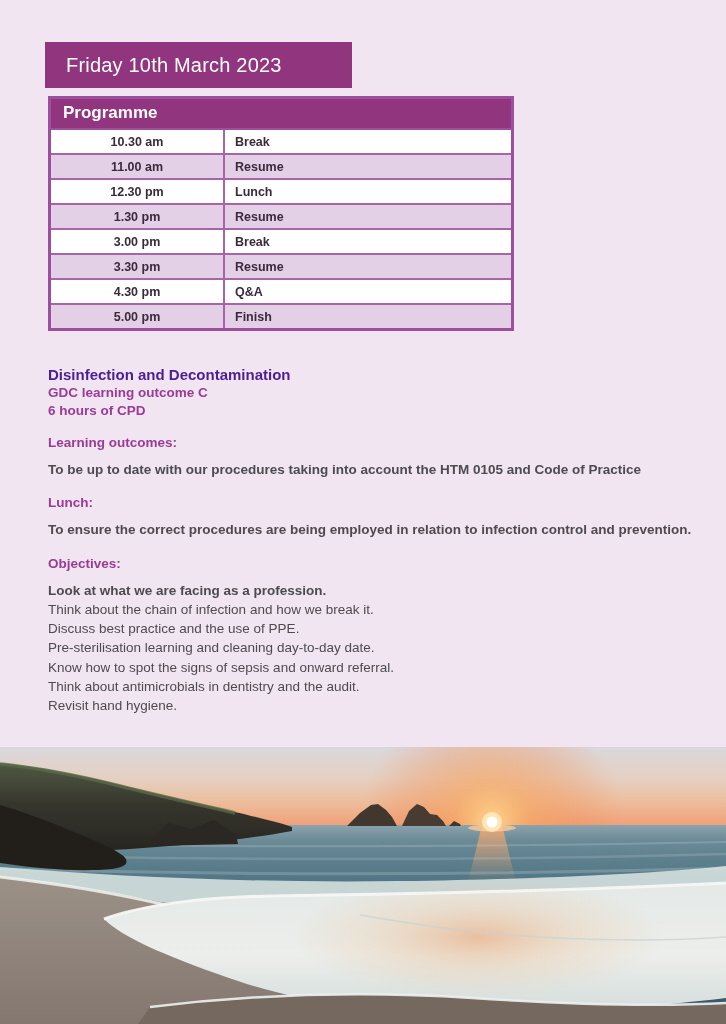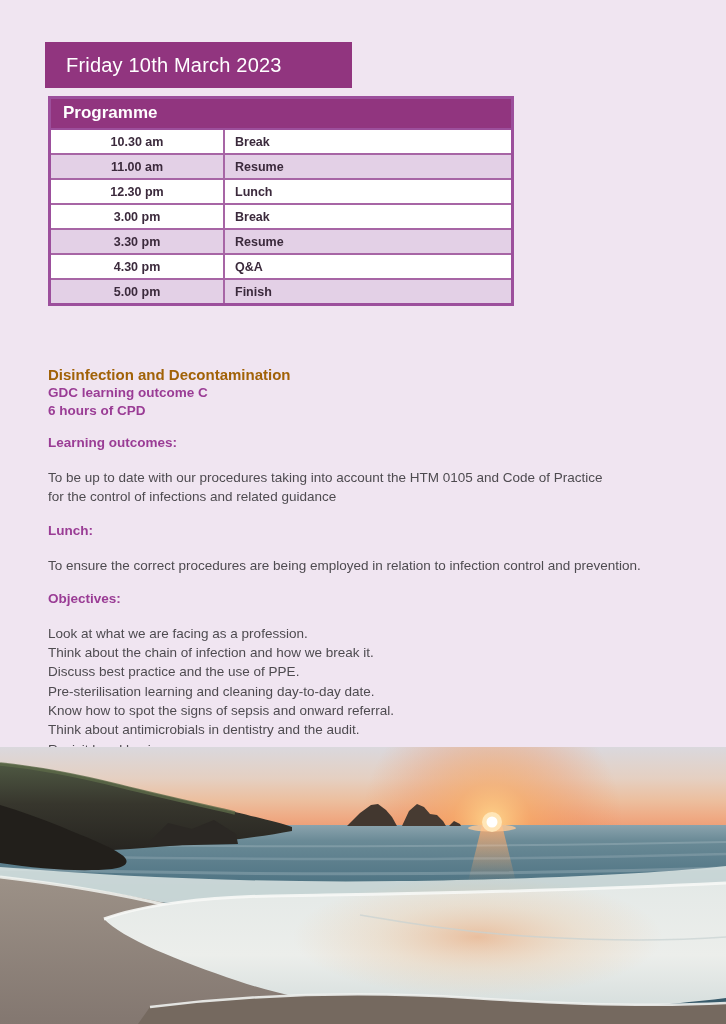--- a/index.html
+++ b/index.html
@@ -54,21 +54,21 @@
   .programme-table td.activity-cell { padding-left: 10px; }
   .row-shaded { background: #e3d0e6; }
   .row-plain  { background: #ffffff; }
   
   .content {
     position: absolute;
     left: 48px; top: 365px;
     width: 668px;
   }
   .course-title {
-    color: #a16207;
+    color: #4c1d95;
     font-weight: bold;
     font-size: 15px;
     line-height: 19px;
     margin: 0;
   }
   .course-sub {
     color: #9a3c95;
     font-weight: bold;
     font-size: 13.5px;
     line-height: 17.5px;
@@ -78,21 +78,21 @@
     font-weight: bold;
     font-size: 13.5px;
     line-height: 18px;
     margin-top: 15px;
   }
   .body-line {
     color: #4e4b50;
     font-size: 13.5px;
     line-height: 19.3px;
   }
-  .first-body-line { margin-top: 16px; }
+  .first-body-line { margin-top: 8px; font-weight: bold; }
   
   .photo {
     position: absolute;
     left: 0; top: 747px;
     width: 726px; height: 277px;
   }
   .photo svg { display: block; }
 </style>
 </head>
 <body>
@@ -115,20 +115,24 @@
         <td class="activity-cell">Break</td>
       </tr>
       <tr class="row-shaded">
         <td class="time-cell">11.00 am</td>
         <td class="activity-cell">Resume</td>
       </tr>
       <tr class="row-plain">
         <td class="time-cell">12.30 pm</td>
         <td class="activity-cell">Lunch</td>
       </tr>
+      <tr class="row-shaded">
+        <td class="time-cell">1.30 pm</td>
+        <td class="activity-cell">Resume</td>
+      </tr>
       <tr class="row-plain">
         <td class="time-cell">3.00 pm</td>
         <td class="activity-cell">Break</td>
       </tr>
       <tr class="row-shaded">
         <td class="time-cell">3.30 pm</td>
         <td class="activity-cell">Resume</td>
       </tr>
       <tr class="row-plain">
         <td class="time-cell">4.30 pm</td>
@@ -141,21 +145,20 @@
     </tbody>
   </table>
 
   <div class="content">
     <div class="course-title">Disinfection and Decontamination</div>
     <div class="course-sub">GDC learning outcome C</div>
     <div class="course-sub">6 hours of CPD</div>
 
     <div class="section-heading">Learning outcomes:</div>
     <div class="body-line first-body-line">To be up to date with our procedures taking into account the HTM 0105 and Code of Practice</div>
-    <div class="body-line">for the control of infections and related guidance</div>
 
     <div class="section-heading">Lunch:</div>
     <div class="body-line first-body-line">To ensure the correct procedures are being employed in relation to infection control and prevention.</div>
 
     <div class="section-heading">Objectives:</div>
     <div class="body-line first-body-line">Look at what we are facing as a profession.</div>
     <div class="body-line">Think about the chain of infection and how we break it.</div>
     <div class="body-line">Discuss best practice and the use of PPE.</div>
     <div class="body-line">Pre-sterilisation learning and cleaning day-to-day date.</div>
     <div class="body-line">Know how to spot the signs of sepsis and onward referral.</div>

